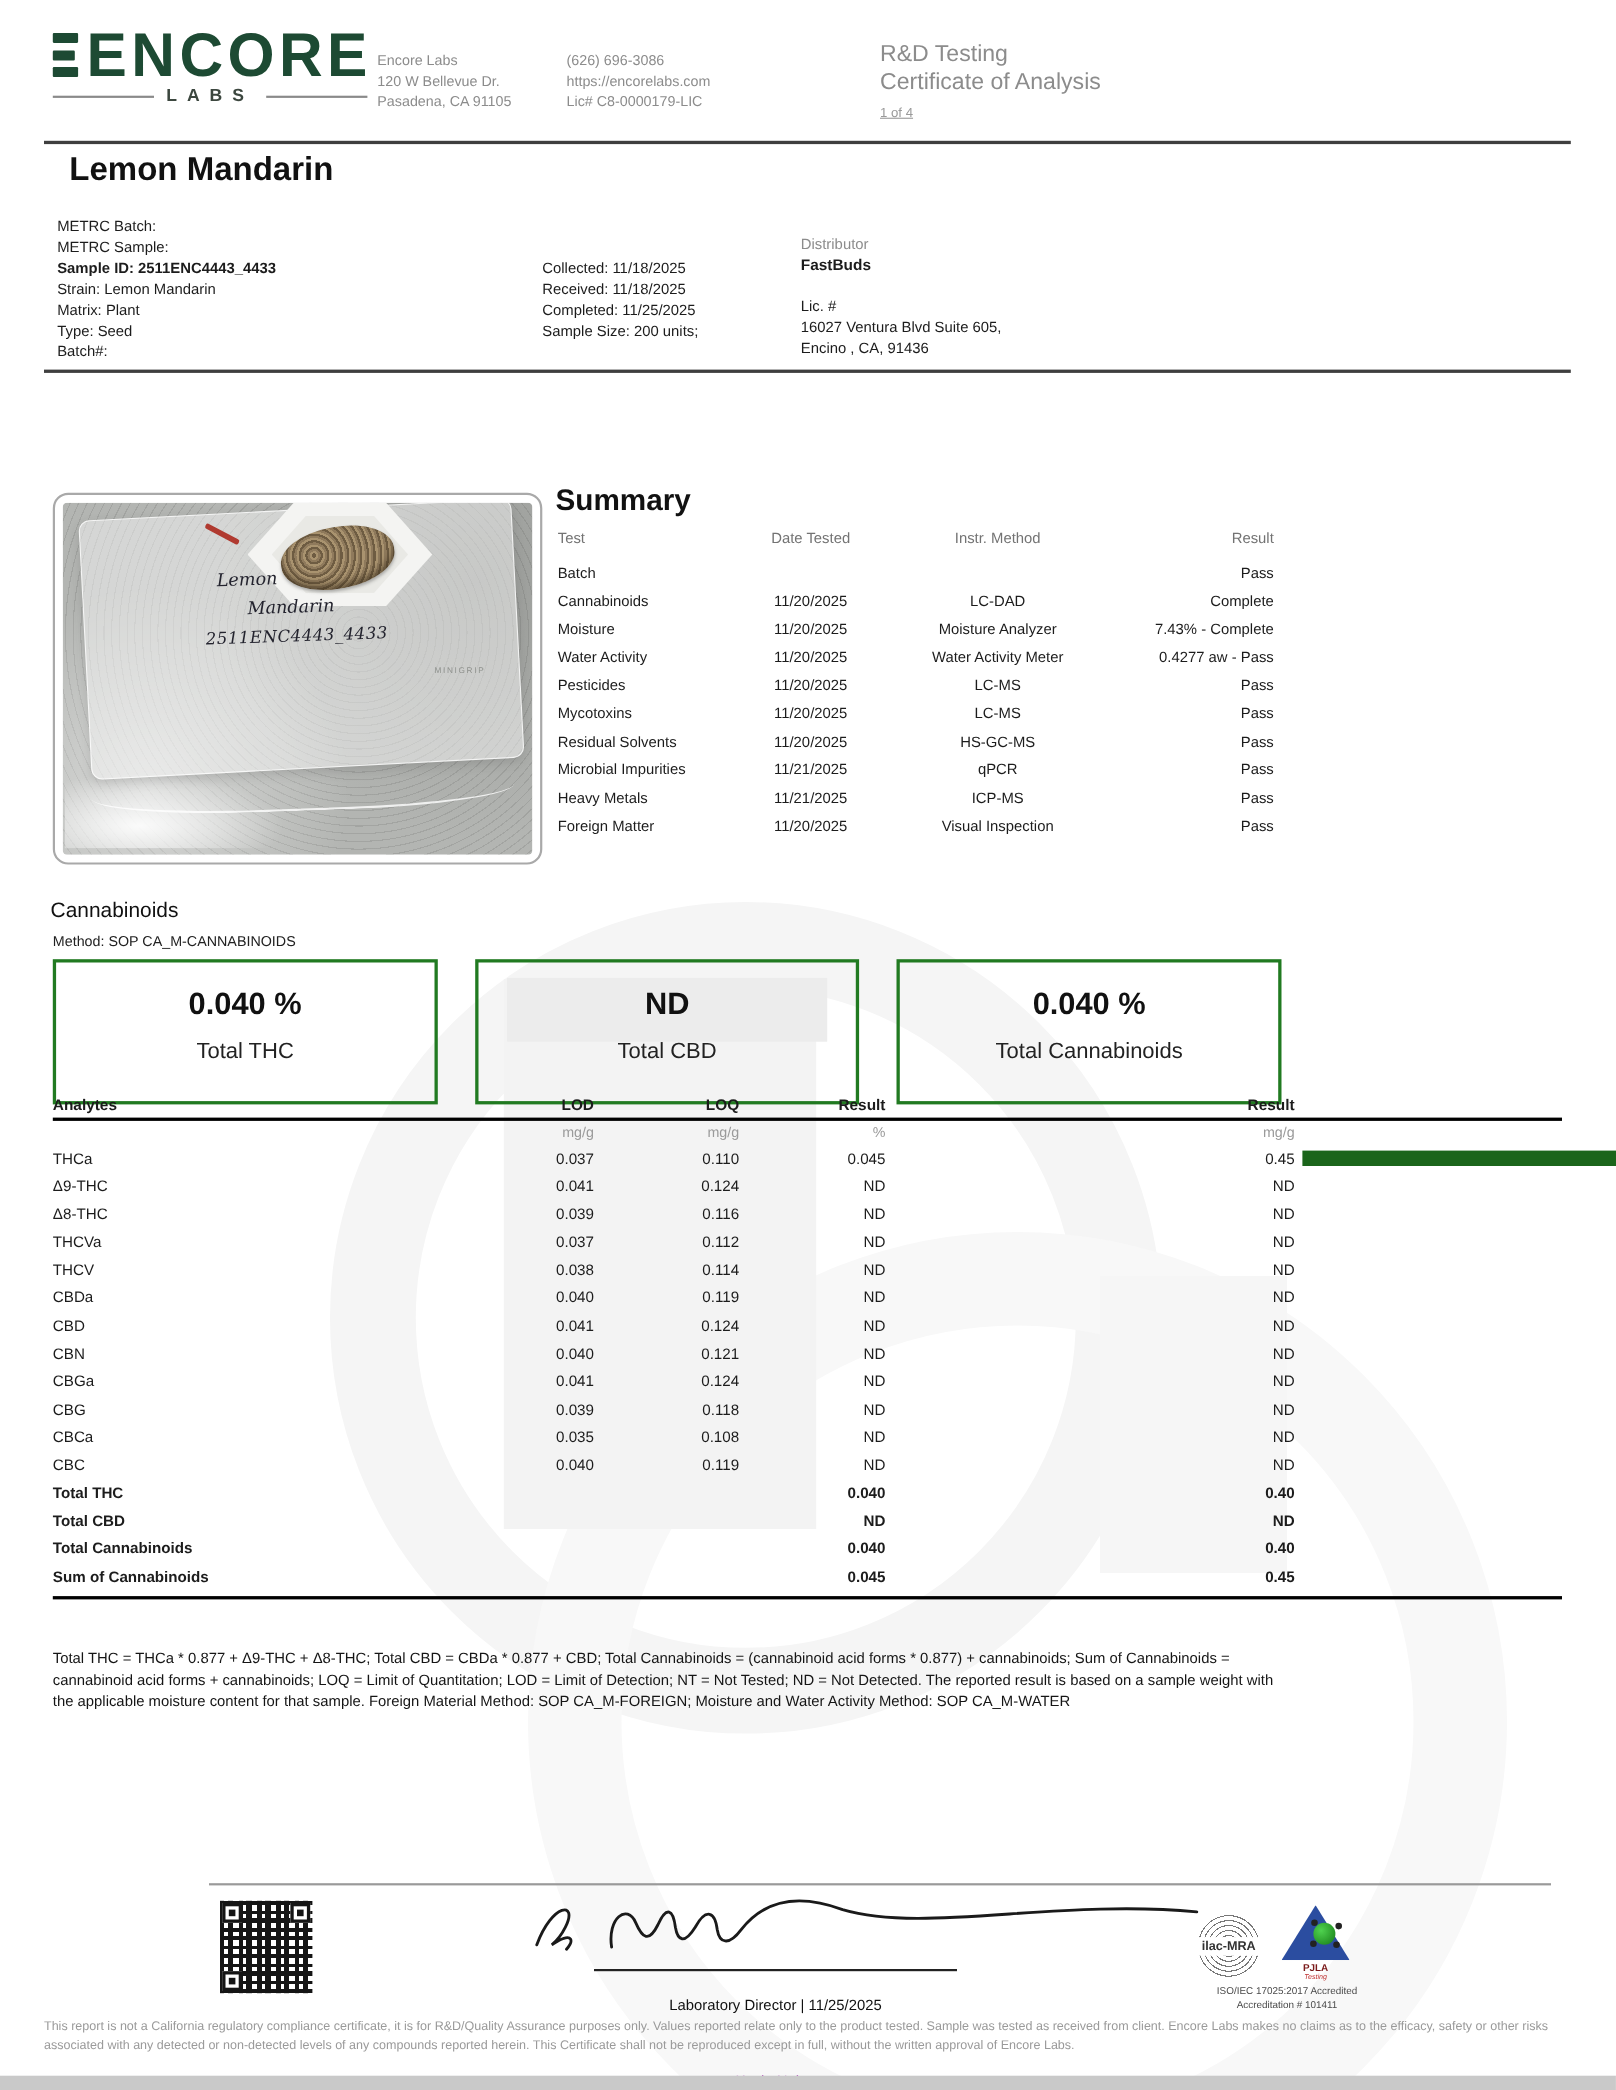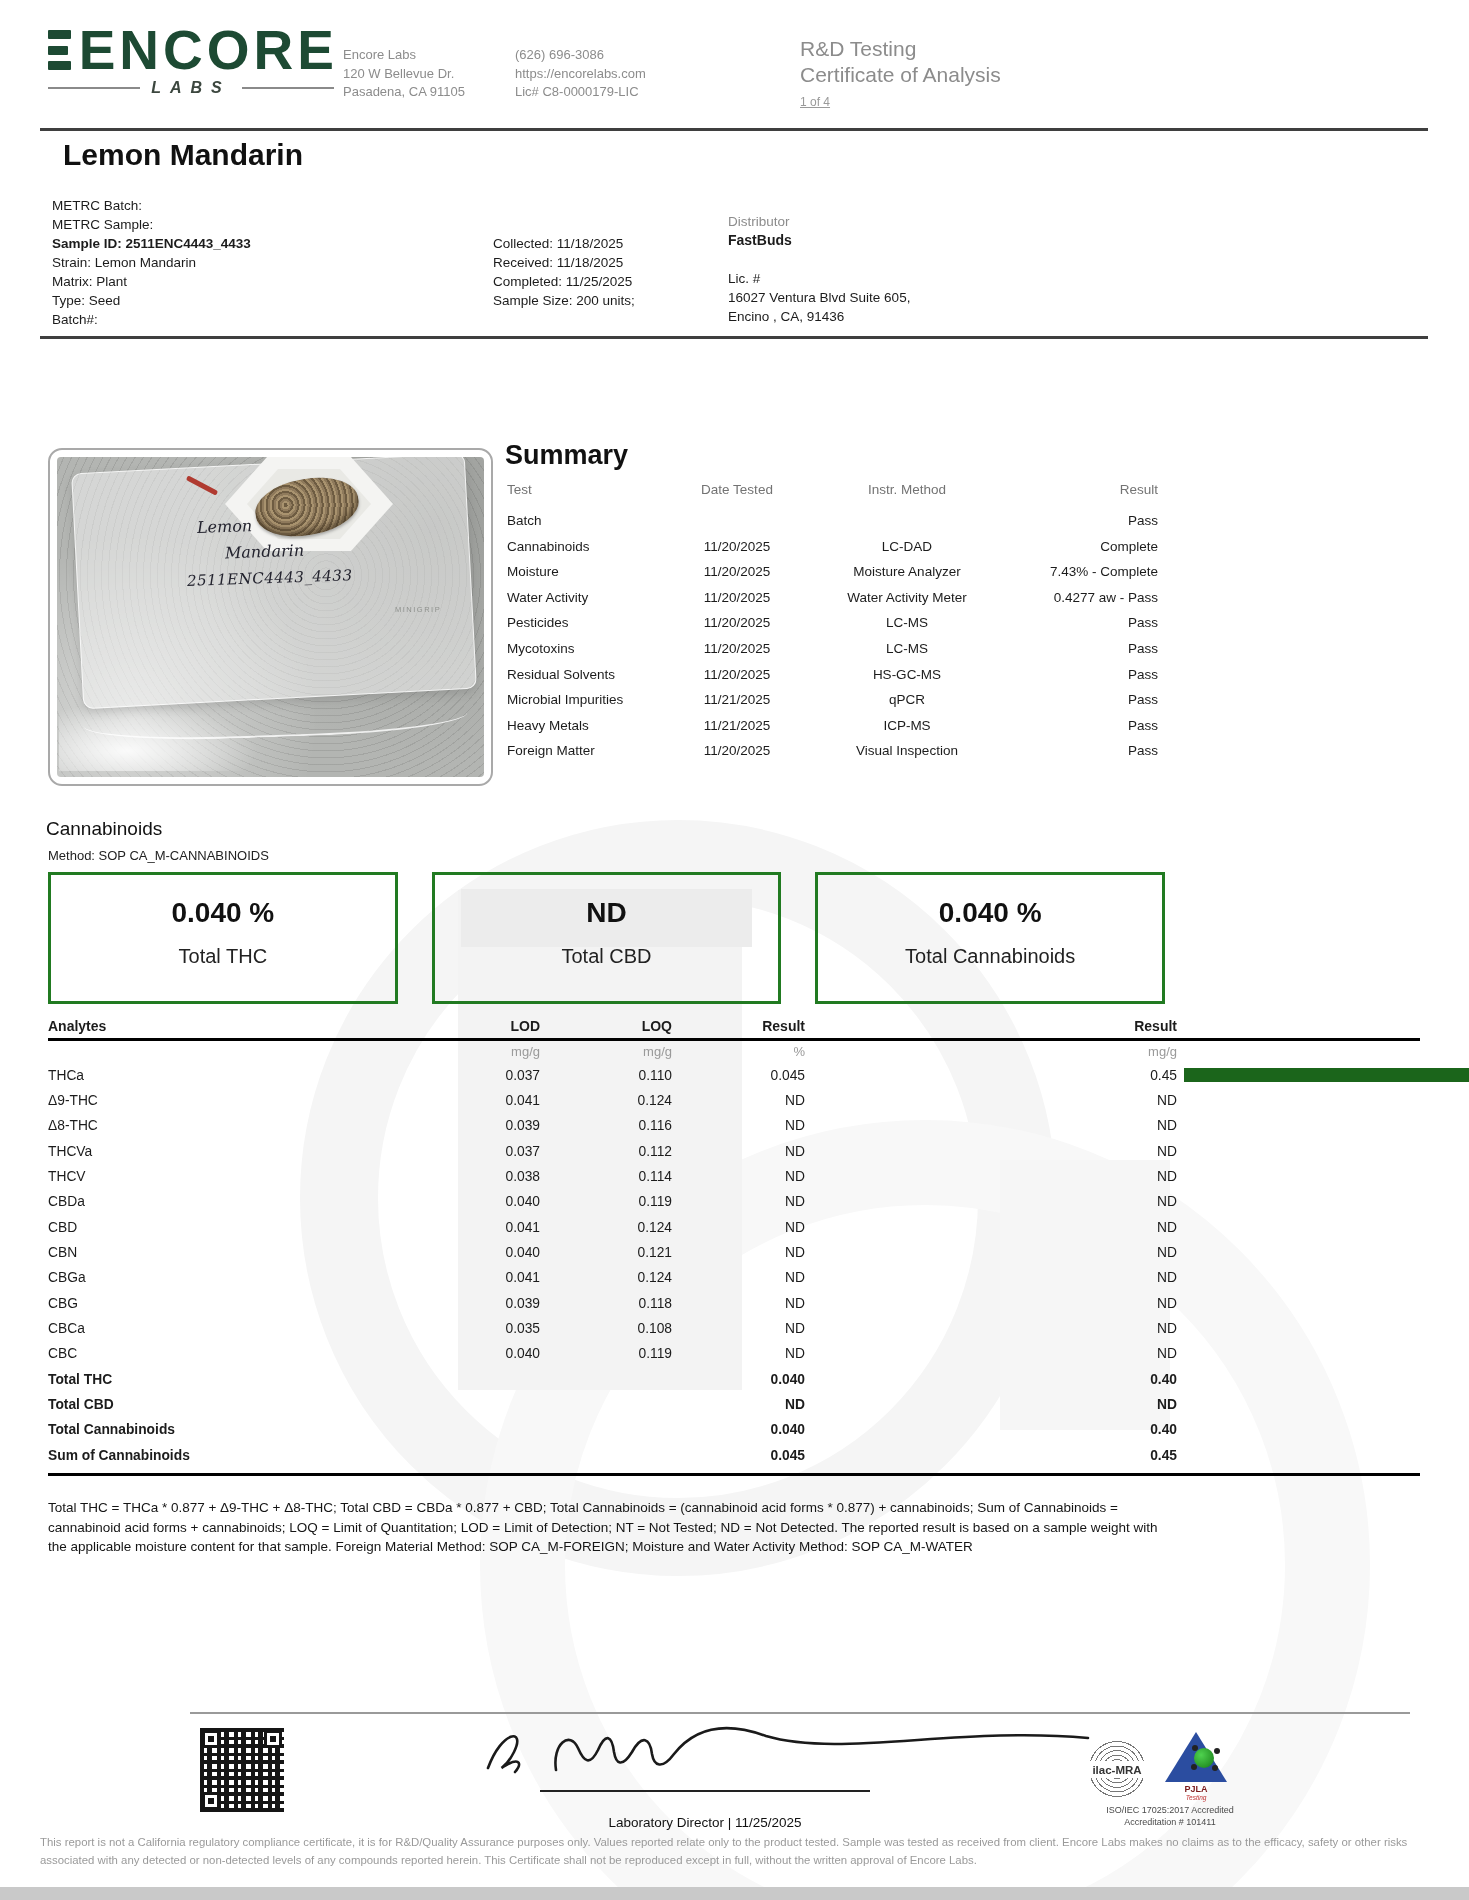--- a/index.html
+++ b/index.html
@@ -13,21 +13,21 @@
   .wm-band{left:458px;top:890px;width:284px;height:500px;background:#f3f3f3;}
   .wm-patch{left:1000px;top:1160px;width:170px;height:270px;background:#f6f6f6;}
   .z1{z-index:1;}
   
   .logo{left:48px;top:30px;width:290px;}
   .logo-row{display:flex;align-items:flex-end;gap:8px;}
   .eg{display:flex;flex-direction:column;justify-content:space-between;width:34px;height:40px;}
   .eg i{display:block;height:9px;background:#1d4a33;border-radius:1px;}
   .eg i:nth-child(2){width:88%;}
   .logo-word{font-size:55px;line-height:40px;font-weight:800;color:#1d4a33;letter-spacing:4px;transform:scaleY(1.02);}
-  .labs-row{display:flex;align-items:center;gap:11px;margin-top:9px;width:286px;font-style:italic;}
+  .labs-row{display:flex;align-items:center;gap:11px;margin-top:9px;width:286px;}
   .labs-row .ln{flex:1;height:2.5px;background:#8a8a8a;}
   .labs-txt{font-size:16px;font-weight:700;color:#3c473f;letter-spacing:9px;}
   .labinfo{top:46px;font-size:13px;line-height:18.5px;color:#8c8c8c;}
   .labinfo div{white-space:nowrap;}
   .hdr-right{left:800px;top:36px;width:358px;text-align:left;color:#8c8c8c;}
   .hdr-right .t{font-size:21px;line-height:26px;}
   .hdr-right .p{font-size:12px;margin-top:7px;color:#9a9a9a;text-decoration:underline;}
   .rule{background:#3f3f3f;}
   
   .title{left:46px;top:138px;font-size:30px;font-weight:700;color:#111;margin-left:17px;}
@@ -75,21 +75,21 @@
   .sc2,.sc3{text-align:center;}
   .sc4{text-align:right;}
   
   .cann-title{left:46px;top:818px;font-size:19px;color:#111;}
   .cann-method{left:48px;top:848px;font-size:13px;color:#222;}
   .boxes{left:48px;top:872px;width:1117px;display:grid;grid-template-columns:1fr 1fr 1fr;gap:34px;}
   .hbox{position:relative;border:3px solid #217a21;height:126px;text-align:center;}
   .hbox .val{position:relative;margin-top:22px;font-size:28px;font-weight:700;color:#111;}
   .hbox .lab{position:relative;margin-top:16px;font-size:20px;color:#222;}
   .nd-band{position:absolute;left:26px;right:26px;top:14px;height:58px;background:#ececec;}
-  .atable{left:48px;top:1014px;width:1372px;}
+  .atable{left:48px;top:992px;width:1372px;}
   .agrid{display:grid;grid-template-columns:372px 120px 132px 133px 372px 243px;}
   .ahead{font-size:14px;font-weight:700;height:24px;line-height:24px;}
   .ahead span,.arow span{display:block;}
   .num{text-align:right;}
   .hrule{height:2.5px;background:#000;}
   .aunits{height:22px;line-height:22px;font-size:13px;color:#9a9a9a;}
   .arow{height:25.35px;line-height:25.35px;font-size:13.8px;}
   .arow.total span{font-weight:700;}
   .bar{height:14px;margin:5.5px 0 0 7px;background:#1b651b;width:0;}
   .brule{height:3px;background:#000;margin-top:5px;}

